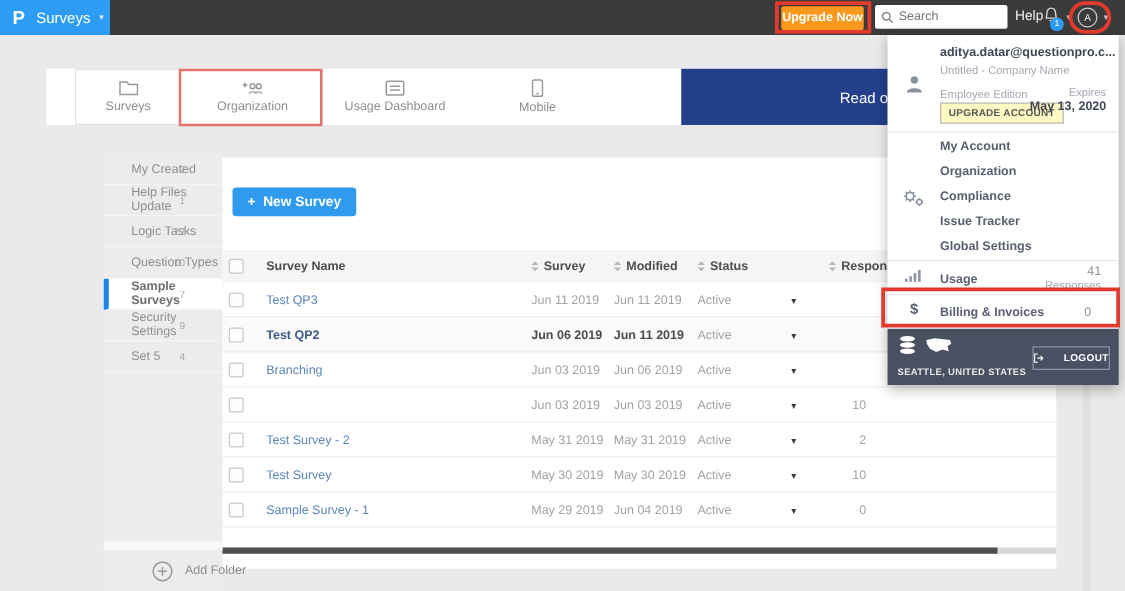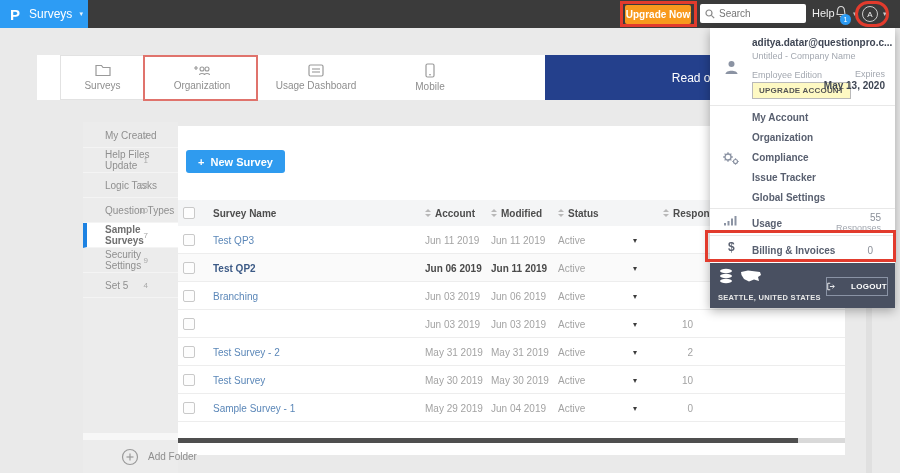--- a/index.html
+++ b/index.html
@@ -213,21 +213,21 @@
           <span class="cb"></span>
         </div>
       <div class="th" style="left:35px">
           <span>Survey Name</span>
         </div>
       <div class="th" style="left:247px">
           <span class="sort">
             <i class="up"></i>
             <i class="dn"></i>
           </span>
-          <span>Account</span>
+          <span>Survey</span>
         </div>
       <div class="th" style="left:313px">
           <span class="sort">
             <i class="up"></i>
             <i class="dn"></i>
           </span>
           <span>Modified</span>
         </div>
       <div class="th" style="left:380px">
           <span class="sort">
@@ -369,21 +369,21 @@
       </svg>
     <div class="dd-hr" style="top:180px"></div>
 
     <svg class="dd-usage-icon" width="16" height="12" viewBox="0 0 16 12">
         <rect x="1" y="9" width="2" height="2.5" fill="#8b93a3"></rect>
         <rect x="4.5" y="7" width="2" height="4.5" fill="#8b93a3"></rect>
         <rect x="8" y="4.5" width="2" height="7" fill="#8b93a3"></rect>
         <rect x="11.5" y="2" width="2" height="9.5" fill="#8b93a3"></rect>
       </svg>
     <div class="dd-item" style="top:190px">Usage</div>
-    <div class="dd-val" style="top:184px">55</div>
+    <div class="dd-val" style="top:184px">41</div>
     <div class="dd-unit" style="top:195px">Responses</div>
     <div class="dd-hr" style="top:207px"></div>
 
     <div class="dd-dollar">$</div>
     <div class="dd-item" style="top:217px">Billing &amp; Invoices</div>
     <div class="dd-val" style="top:217px; right:22px">0</div>
 
     <div class="dd-footer">
       <svg class="dd-db" width="16" height="18" viewBox="0 0 16 18">
           <ellipse cx="8" cy="3" rx="6" ry="2.2" fill="#fff"></ellipse>

